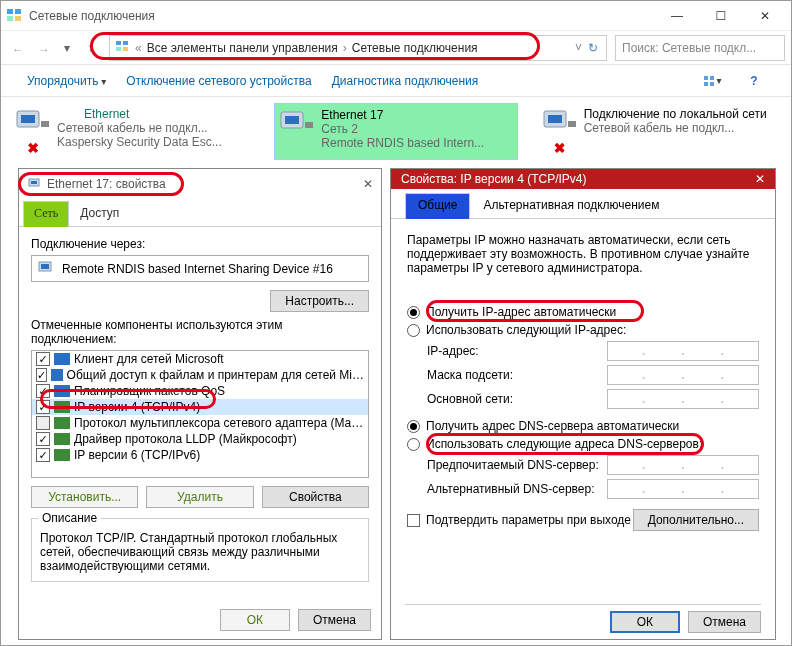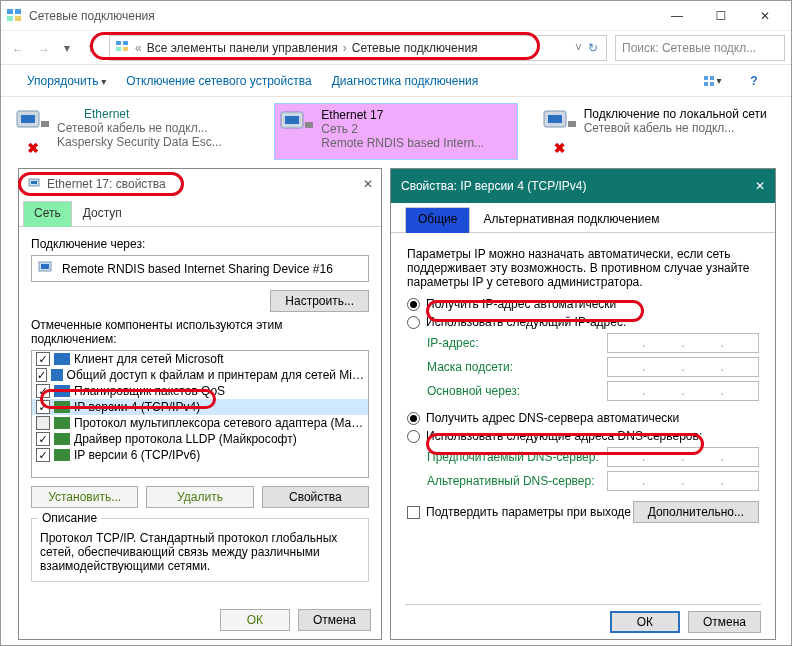--- a/index.html
+++ b/index.html
@@ -35,38 +35,38 @@
 .searchbox { width: 170px; height: 26px; border: 1px solid #ccc; display:flex; align-items:center; padding: 0 6px; color:#888; gap:6px; }
 
 
 .toolbar { height: 32px; display:flex; align-items:center; padding: 0 26px; color:#0066aa; gap: 20px; border-bottom:1px solid #e5e5e5; }
 .tdrop::after { content:" ▾"; color:#444; font-size:10px; }
 .ticonbtn { width:22px;height:22px;display:flex;align-items:center;justify-content:center; color:#2a70c0; }
 
 
 .conns { display:flex; padding: 6px 10px 4px 10px; gap:20px; }
 .conn { display:flex; align-items:flex-start; width:250px; padding:4px; gap:6px; }
-.conn.sel { background:#f0abfc; border:1px solid #99d1ff; }
+.conn.sel { background:#86efac; border:1px solid #99d1ff; }
 .conn .iconcol { width:36px; display:flex; flex-direction:column; align-items:center; gap:0; }
 .conn .redx { color:#d00; font-weight:bold; font-size:14px; }
 .conn .txt { display:flex; flex-direction:column; overflow:hidden; }
 .conn .name { color:#083; font-weight:normal; }
 .conn .l2,.conn .l3 { color:#666; white-space:nowrap; overflow:hidden; text-overflow:ellipsis; }
 
 
 .oval { position:absolute; border:3px solid #e2001a; border-radius:14px; pointer-events:none; }
 
 
 .dlg { position:absolute; background:#fff; border:1px solid #888; box-shadow:none; }
 .dlg1 { left:18px; top:168px; width:364px; height:472px; }
 .dlg-title { height:30px; display:flex; align-items:center; padding:0 8px; color:#555; }
 .dlg-closex { margin-left:auto; color:#555; }
 .tabs { display:flex; padding:2px 4px 0 4px; border-bottom:1px solid #ccc; }
 .tab { padding:4px 10px 6px 10px; border:1px solid transparent; border-bottom:none; color:#333; }
-.tab.sel { border-color:#ccc; background:#86efac; margin-bottom:-1px; }
+.tab.sel { border-color:#ccc; background:#84cc16; margin-bottom:-1px;font-family:Liberation Serif, serif; }
 .dlg-body { padding:10px 12px; }
 .lbl { margin-bottom:4px; }
 .adapterbox { border:1px solid #aaa; padding:4px 6px; display:flex; align-items:center; gap:6px; }
 .btn { border:1px solid #adadad; background:#e1e1e1; padding:3px 14px; min-width:70px; text-align:center; }
 .btn.disabled { color:#4d7c0f; background:#f4f4f4; }
 .complist { border:1px solid #aaa; margin-top:4px; height:128px; overflow:hidden; }
 .comprow { display:flex; align-items:center; padding:1px 4px; gap:4px; white-space:nowrap; }
 .comprow.sel { background:#d0e8ff; }
 .chk { width:14px; height:14px; border:1px solid #666; display:inline-flex; align-items:center; justify-content:center; font-size:11px; background:#fff; }
 .chk.checked::after { content:"✓"; color:#000; font-size:11px; }
@@ -74,32 +74,32 @@
 .compicon { width:16px; height:12px; }
 .row3 { display:flex; gap:8px; margin-top:8px; }
 .row3 .btn { flex:1; }
 .fs { border:1px solid #ccc; margin-top:10px; padding:8px; }
 .fs .lg { position:relative; top:-16px; left:-2px; background:#fff; padding:0 4px; display:inline-block; }
 .fs p { margin:-10px 0 0 0; }
 .dlgbtns { position:absolute; bottom:8px; right:10px; display:flex; gap:8px; }
 
 
 .dlg2 { left:390px; top:168px; width:386px; height:472px; }
-.dlg2 .dlg-title2 { height:34px; background:#0f766e; color:#fff; display:flex; align-items:center; padding:0 10px; }
+.dlg2 .dlg-title2 { height:20px; background:#b91c1c; color:#fff; display:flex; align-items:center; padding:0 10px; }
 .dlg2 .dlg-title2 .dlg-closex { color:#fff; }
 .tabs2 { display:flex; padding:4px 6px 0 14px; border-bottom:1px solid #ccc; }
 .tab2 { padding:4px 12px 6px 12px; border:1px solid transparent; border-bottom:none; }
 .tab2.sel { border-color:#ccc; background:#1d4ed8; margin-bottom:-1px; }
 .d2body { padding:10px 16px 8px 16px; }
 .radio { display:flex; align-items:center; gap:6px; margin:4px 0; }
 .radiodot { width:13px;height:13px;border:1px solid #555;border-radius:50%; display:inline-flex; align-items:center; justify-content:center; }
 .radiodot.on::after { content:""; width:7px;height:7px;background:#000;border-radius:50%; }
 .ipgrid { margin:4px 0 10px 20px; }
 .iprow { display:flex; align-items:center; margin:4px 0; }
-.iprow .il { width:180px; color:#15803d; }
+.iprow .il { width:180px; color:#000000; }
 .ipbox { flex:1; border:1px solid #bbb; height:20px; background:#fff; display:flex; align-items:center; justify-content:space-evenly; color:#bbb; font-family:monospace; }
 .ipbox span{color:#bbb;}
 .bottombar { position:absolute; bottom:6px; right:14px; display:flex; gap:8px; padding:6px 0 0 0; border-top:1px solid #ccc; width:calc(100% - 28px); justify-content:flex-end;}
 .okbtn { border:2px solid #2a70c0; padding:2px 20px; }
 .emptychk { width:13px;height:13px;border:1px solid #666; display:inline-block; margin-right:6px; }
 </style>
 </head>
 <body>
 
 <div class="window">
@@ -320,21 +320,21 @@
 <div class="dlg dlg2">
   <div class="dlg-title2">
     <span>Свойства: IP версии 4 (TCP/IPv4)</span>
     <span class="dlg-closex">✕</span>
   </div>
   <div class="tabs2">
     <div class="tab2 sel">Общие</div>
     <div class="tab2">Альтернативная подключением</div>
   </div>
   <div class="d2body">
-    <p style="margin:4px 0 8px 0;">Параметры IP можно назначать автоматически, если сеть поддерживает эту возможность. В противном случае узнайте параметры IP у сетевого администратора.</p>
+    <p style="margin:4px 0 30px 0;">Параметры IP можно назначать автоматически, если сеть поддерживает эту возможность. В противном случае узнайте параметры IP у сетевого администратора.</p>
 
     <div class="radio">
       <span class="radiodot on"></span>
       <span>Получить IP-адрес автоматически</span>
     </div>
     <div class="radio">
       <span class="radiodot"></span>
       <span>Использовать следующий IP-адрес:</span>
     </div>
     <div class="ipgrid">
@@ -348,21 +348,21 @@
         </div>
       <div class="iprow">
           <span class="il">Маска подсети:</span>
           <div class="ipbox">
             <span>.</span>
             <span>.</span>
             <span>.</span>
           </div>
         </div>
       <div class="iprow">
-          <span class="il">Основной через:</span>
+          <span class="il">Основной сети:</span>
           <div class="ipbox">
             <span>.</span>
             <span>.</span>
             <span>.</span>
           </div>
         </div>
     </div>
 
     <div class="radio">
       <span class="radiodot on"></span>

